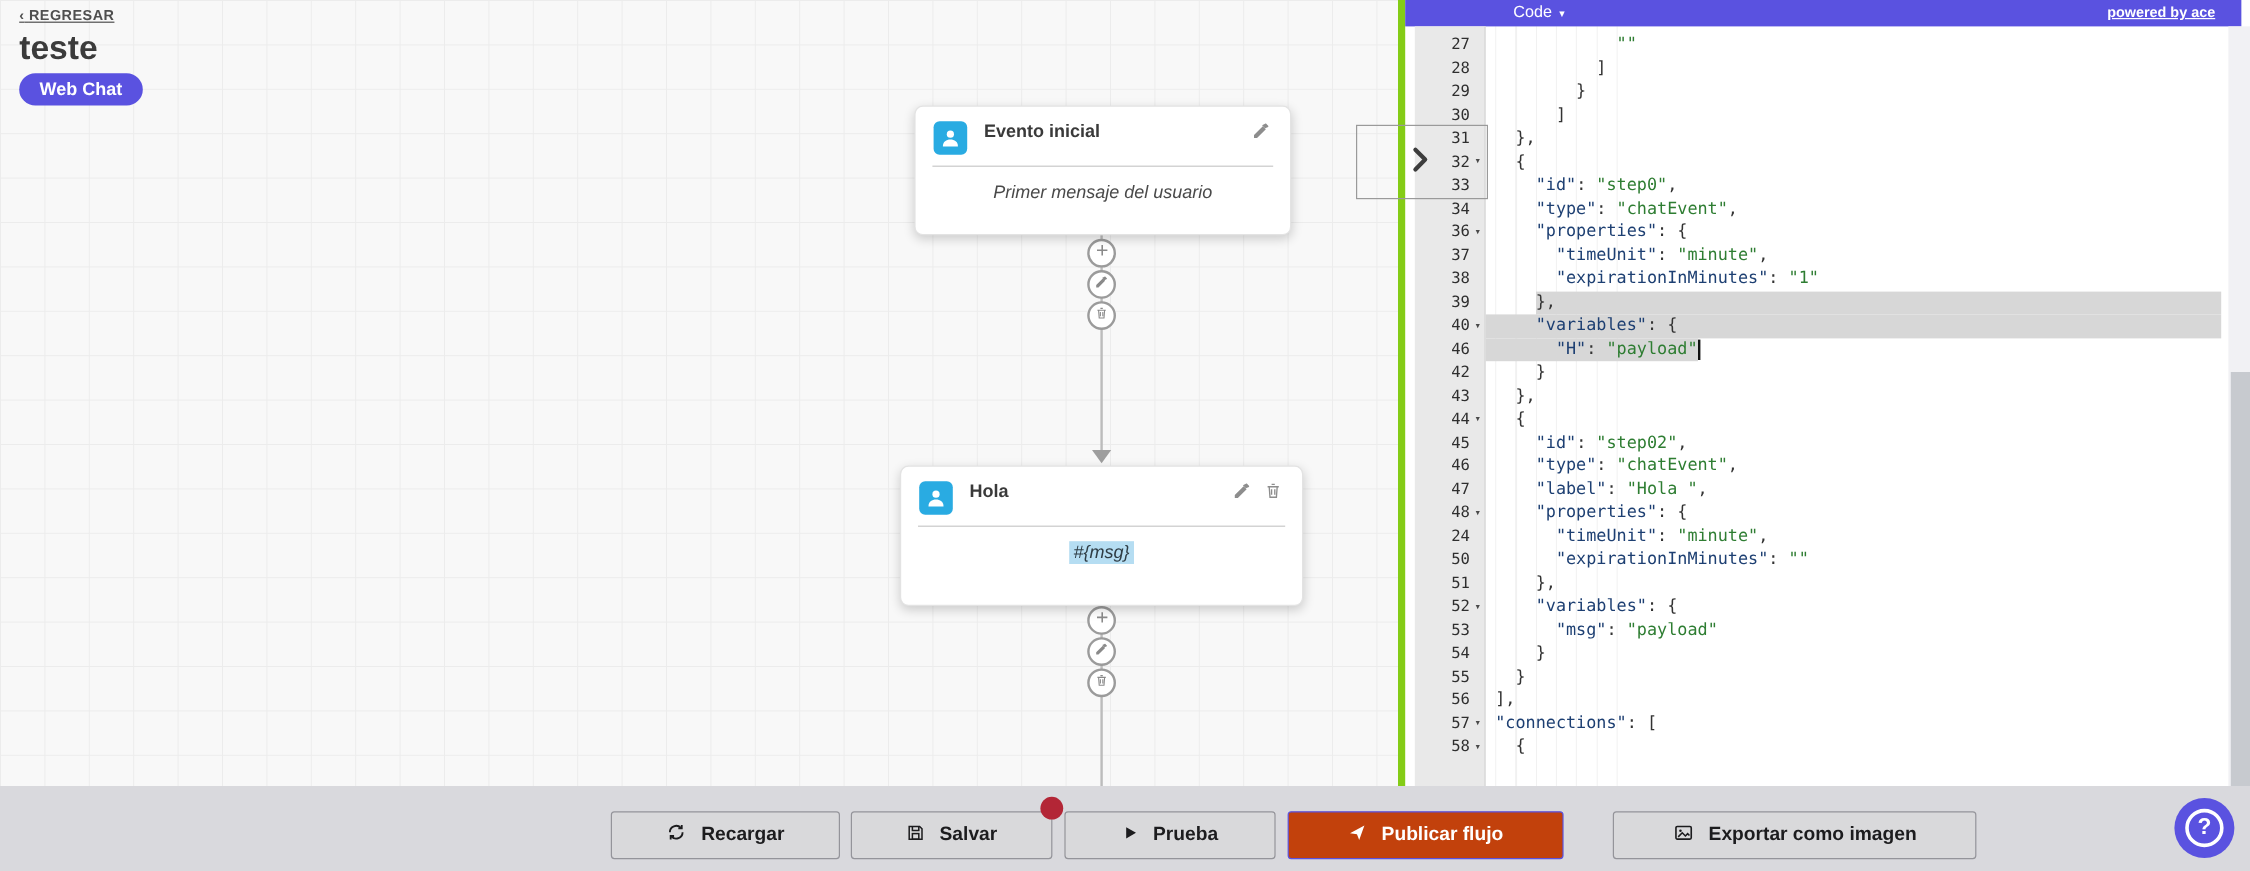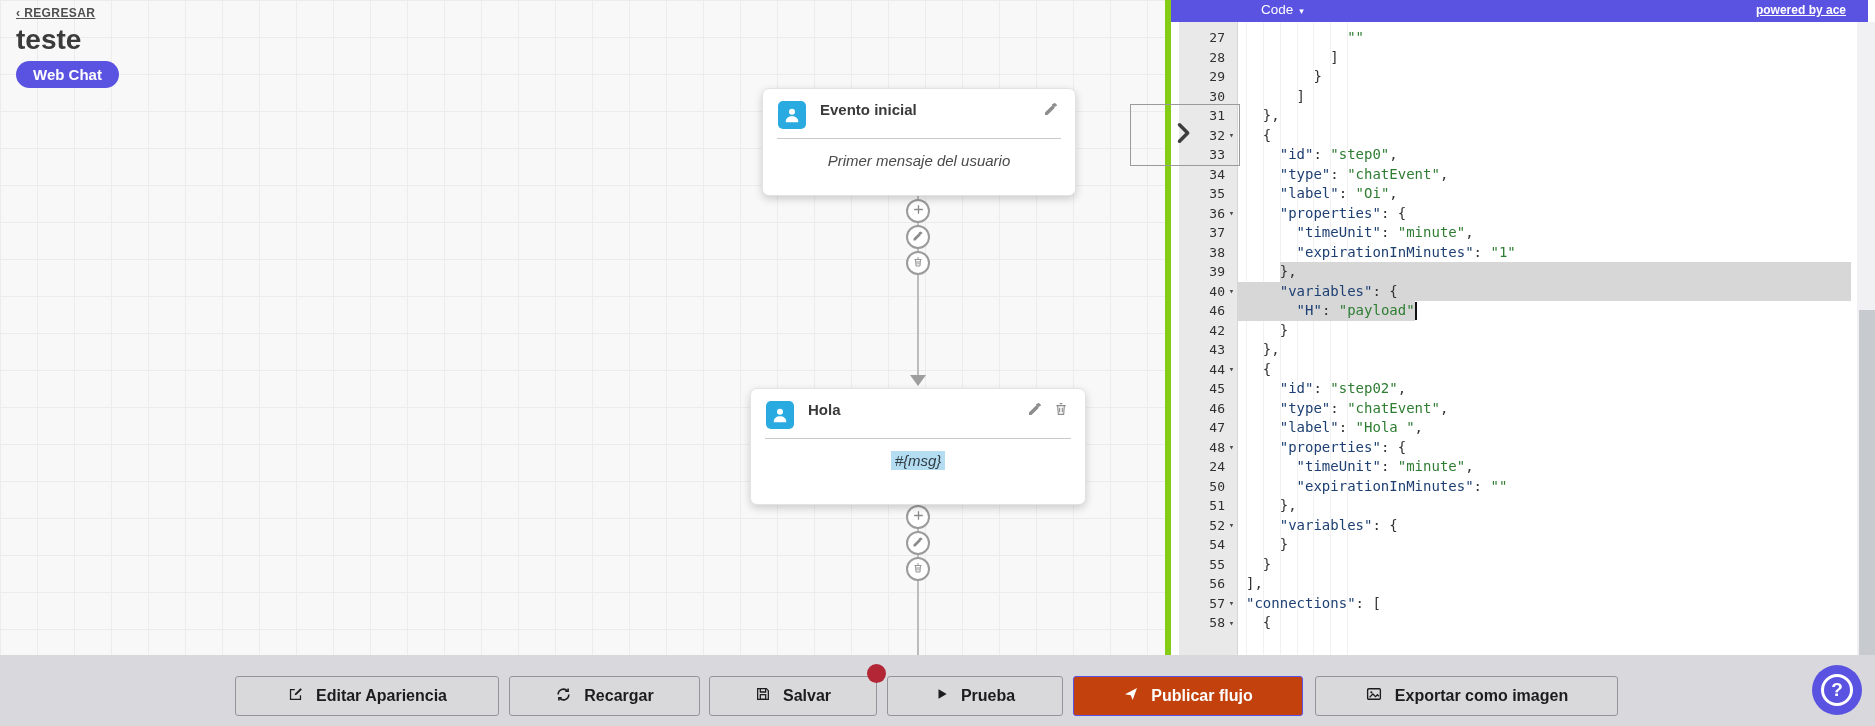--- a/index.html
+++ b/index.html
@@ -244,27 +244,20 @@
         </div>
         <div class="crow">
           <div class="gut">
             <span>34</span>
             <span class="fold"></span>
           </div>
           <div class="ltext"><span>    <span class="tk-key">"type"</span>: <span class="tk-str">"chatEvent"</span>,</span></div>
         </div>
         <div class="crow">
           <div class="gut">
-            <span>35</span>
-            <span class="fold"></span>
-          </div>
-          <div class="ltext"><span>    <span class="tk-key">"label"</span>: <span class="tk-str">"Oi"</span>,</span></div>
-        </div>
-        <div class="crow">
-          <div class="gut">
             <span>36</span>
             <span class="fold">▾</span>
           </div>
           <div class="ltext"><span>    <span class="tk-key">"properties"</span>: {</span></div>
         </div>
         <div class="crow">
           <div class="gut">
             <span>37</span>
             <span class="fold"></span>
           </div>
@@ -367,20 +360,27 @@
             <span class="fold"></span>
           </div>
           <div class="ltext"><span>    },</span></div>
         </div>
         <div class="crow">
           <div class="gut">
             <span>52</span>
             <span class="fold">▾</span>
           </div>
           <div class="ltext"><span>    <span class="tk-key">"variables"</span>: {</span></div>
+        </div>
+        <div class="crow">
+          <div class="gut">
+            <span>53</span>
+            <span class="fold"></span>
+          </div>
+          <div class="ltext"><span>      <span class="tk-key">"msg"</span>: <span class="tk-str">"payload"</span></span></div>
         </div>
         <div class="crow">
           <div class="gut">
             <span>54</span>
             <span class="fold"></span>
           </div>
           <div class="ltext"><span>    }</span></div>
         </div>
         <div class="crow">
           <div class="gut">
@@ -418,27 +418,20 @@
 
   <div class="expand-box">
     <span>
       <svg width="28" height="28" viewBox="0 0 24 24" fill="none" stroke="#3d3d3d" stroke-width="3" stroke-linecap="round" stroke-linejoin="round">
           <polyline points="9,5 16,12 9,19"></polyline>
         </svg>
     </span>
   </div>
 
   <div class="toolbar">
-    <button class="tbtn" style="left:235px; width:264px;">
-      <span><svg width="17" height="17" viewBox="0 0 24 24" fill="none" stroke="currentColor" stroke-width="1.8">
-            <path d="M11 5H5v14h14v-6"></path>
-            <path d="M13.5 12.5L21 5l-2-2-7.5 7.5-.7 2.7z" fill="currentColor" stroke="none"></path>
-          </svg></span>
-      <span>Editar Apariencia</span>
-    </button>
     <button class="tbtn" style="left:509px; width:191px;">
       <span><svg width="17" height="17" viewBox="0 0 24 24" fill="none" stroke="currentColor" stroke-width="2.2">
             <path d="M4.5 12a7.5 7.5 0 0 1 13-5.1"></path>
             <path d="M18.5 3.5v4h-4"></path>
             <path d="M19.5 12a7.5 7.5 0 0 1-13 5.1"></path>
             <path d="M5.5 20.5v-4h4"></path>
           </svg></span>
       <span>Recargar</span>
     </button>
     <button class="tbtn" style="left:709px; width:168px;">
@@ -455,21 +448,21 @@
             <polygon points="6,4 20,12 6,20"></polygon>
           </svg></span>
       <span>Prueba</span>
     </button>
     <button class="tbtn primary" style="left:1073px; width:230px;">
       <span><svg width="16" height="16" viewBox="0 0 24 24" fill="currentColor">
             <path d="M3 12.5 21 3l-6.5 18-2.8-7.2L3 12.5z"></path>
           </svg></span>
       <span>Publicar flujo</span>
     </button>
-    <button class="tbtn" style="left:1315px; width:303px;">
+    <button class="tbtn" style="left:1344px; width:303px;">
       <span><svg width="18" height="18" viewBox="0 0 24 24" fill="none" stroke="currentColor" stroke-width="1.8">
             <rect x="3.5" y="5" width="17" height="14" rx="1.5"></rect>
             <circle cx="8.5" cy="9.8" r="1.4" fill="currentColor" stroke="none"></circle>
             <path d="M6 16.5l4.5-4.5 3.5 3.5 2.5-2.5 2 2"></path>
           </svg></span>
       <span>Exportar como imagen</span>
     </button>
   </div>
 
   <div class="help-fab">

